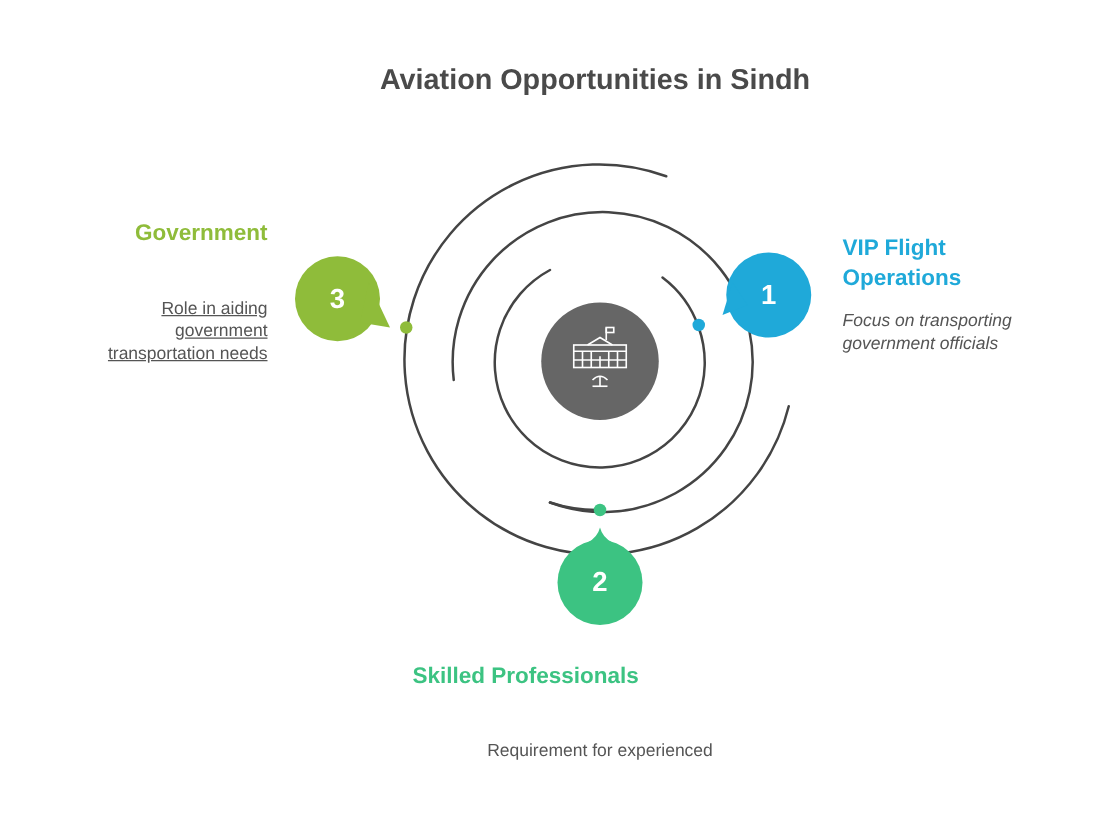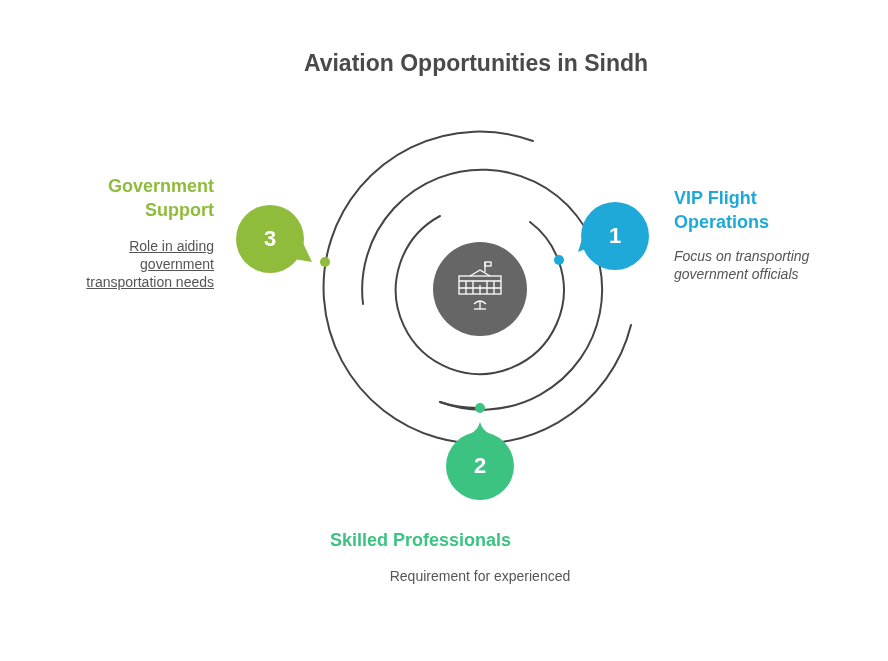--- a/index.html
+++ b/index.html
@@ -78,25 +78,24 @@
   <div>Operations</div>
 </div>
 <div class="item-desc" style="left:674px; top:247px;font-style:italic;">
   <div>Focus on transporting</div>
   <div>government officials</div>
 </div>
 
 <div class="item-title" style="left:330px; width:300px; top:528px; text-align:left; color:#3cc382;">
   <div>Skilled Professionals</div>
 </div>
-<div class="item-desc" style="left:330px; width:300px; top:567px; text-align:center;">
+<div class="item-desc" style="left:330px; width:300px; top:591px; text-align:center;">
   <div>Requirement for experienced</div>
 </div>
 
 <div class="item-title" style="left:14px; width:200px; top:174px; text-align:right; color:#8fbc3a;">
   <div>Government</div>
-  <div>Support</div>
 </div>
 <div class="item-desc" style="left:14px; width:200px; top:237px; text-align:right;text-decoration:underline;">
   <div>Role in aiding</div>
   <div>government</div>
   <div>transportation needs</div>
 </div>
 
 </body></html>

